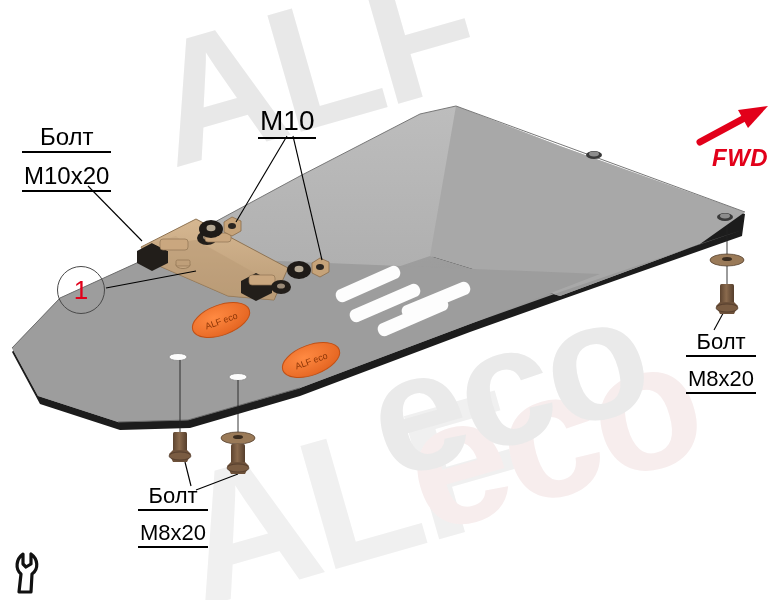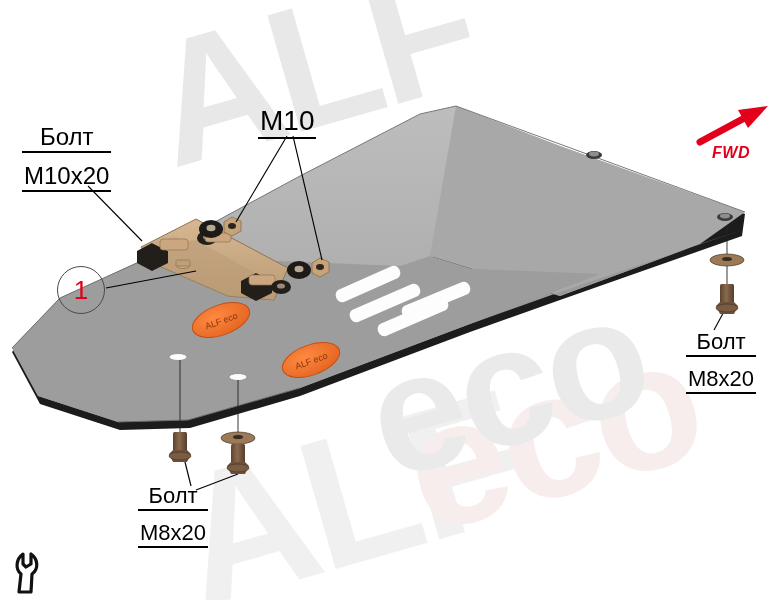--- a/index.html
+++ b/index.html
@@ -12,21 +12,21 @@
        font-family:"Liberation Sans","DejaVu Sans",sans-serif;}
   .lbl .ln{display:block;border-bottom:2px solid #000;padding:0 2px 1px 2px;
            text-align:center;line-height:1.08;}
   .lbl.two .ln:first-child{margin-bottom:10px;}
 
   #lbl-bolt-m10{left:22px;top:124px;font-size:24px;}
   #lbl-m10{left:258px;top:106px;font-size:28px;}
   #lbl-bolt-right{left:686px;top:330px;font-size:22px;}
   #lbl-bolt-bottom{left:138px;top:484px;font-size:22px;}
 
-  #fwd-text{position:absolute;left:712px;top:144px;font-size:16px;color:#e2001a;
+  #fwd-text{position:absolute;left:712px;top:144px;font-size:24px;color:#e2001a;
             font-style:italic;font-weight:bold;letter-spacing:.5px;}
 
   #callout-1{position:absolute;left:57px;top:266px;width:48px;height:48px;
              border:1px solid #4a4a4a;border-radius:50%;box-sizing:border-box;
              color:#e2001a;font-size:26px;text-align:center;line-height:46px;}
 
   .wm{position:absolute;font-weight:bold;pointer-events:none;
       font-family:"Liberation Sans","DejaVu Sans",sans-serif;}
   #wm-alf-top{left:150px;top:-36px;font-size:176px;color:#e8e8e8;
               transform:rotate(-16deg);letter-spacing:-6px;}

